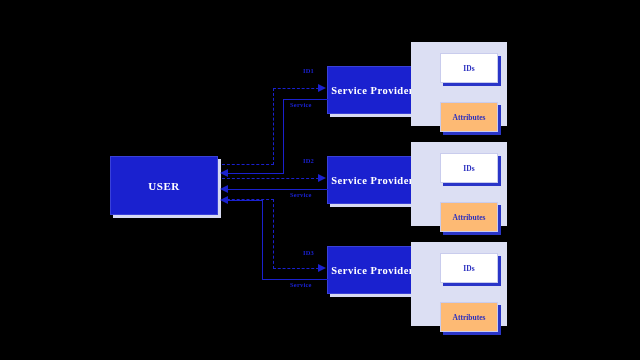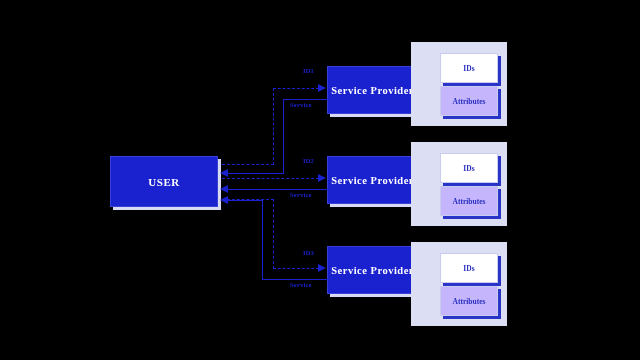--- a/index.html
+++ b/index.html
@@ -31,21 +31,21 @@
     justify-content: center;
     font-weight: bold;
     letter-spacing: 0.5px;
     box-shadow: 3px 3px 0 0 #d7daf2;
   }
 
   .user-box {
     left: 110px;
     top: 156px;
     width: 108px;
-    height: 51px;
+    height: 59px;
     font-size: 11px;
   }
 
   .sp-box {
     left: 327px;
     width: 100px;
     height: 48px;
     font-size: 10.5px;
   }
   .sp-1 { top: 66px; }
@@ -74,21 +74,21 @@
     align-items: center;
     justify-content: center;
     color: #2a2fc0;
     font-size: 7.5px;
     font-weight: bold;
     border: 1px solid #c9cced;
     box-shadow: 3px 3px 0 0 #2a35c8;
     box-sizing: border-box;
   }
   .chip-ids { top: 11px; background: #ffffff; }
-  .chip-attrs { top: 44px; background: #c4b5fd; justify-content: center; }
+  .chip-attrs { top: 60px; background: #fdba74; justify-content: center; }
 
   
   .ln {
     position: absolute;
     background: transparent;
   }
   .solid-h {
     border-top: 1.6px solid #1a21cf;
     height: 0;
   }

